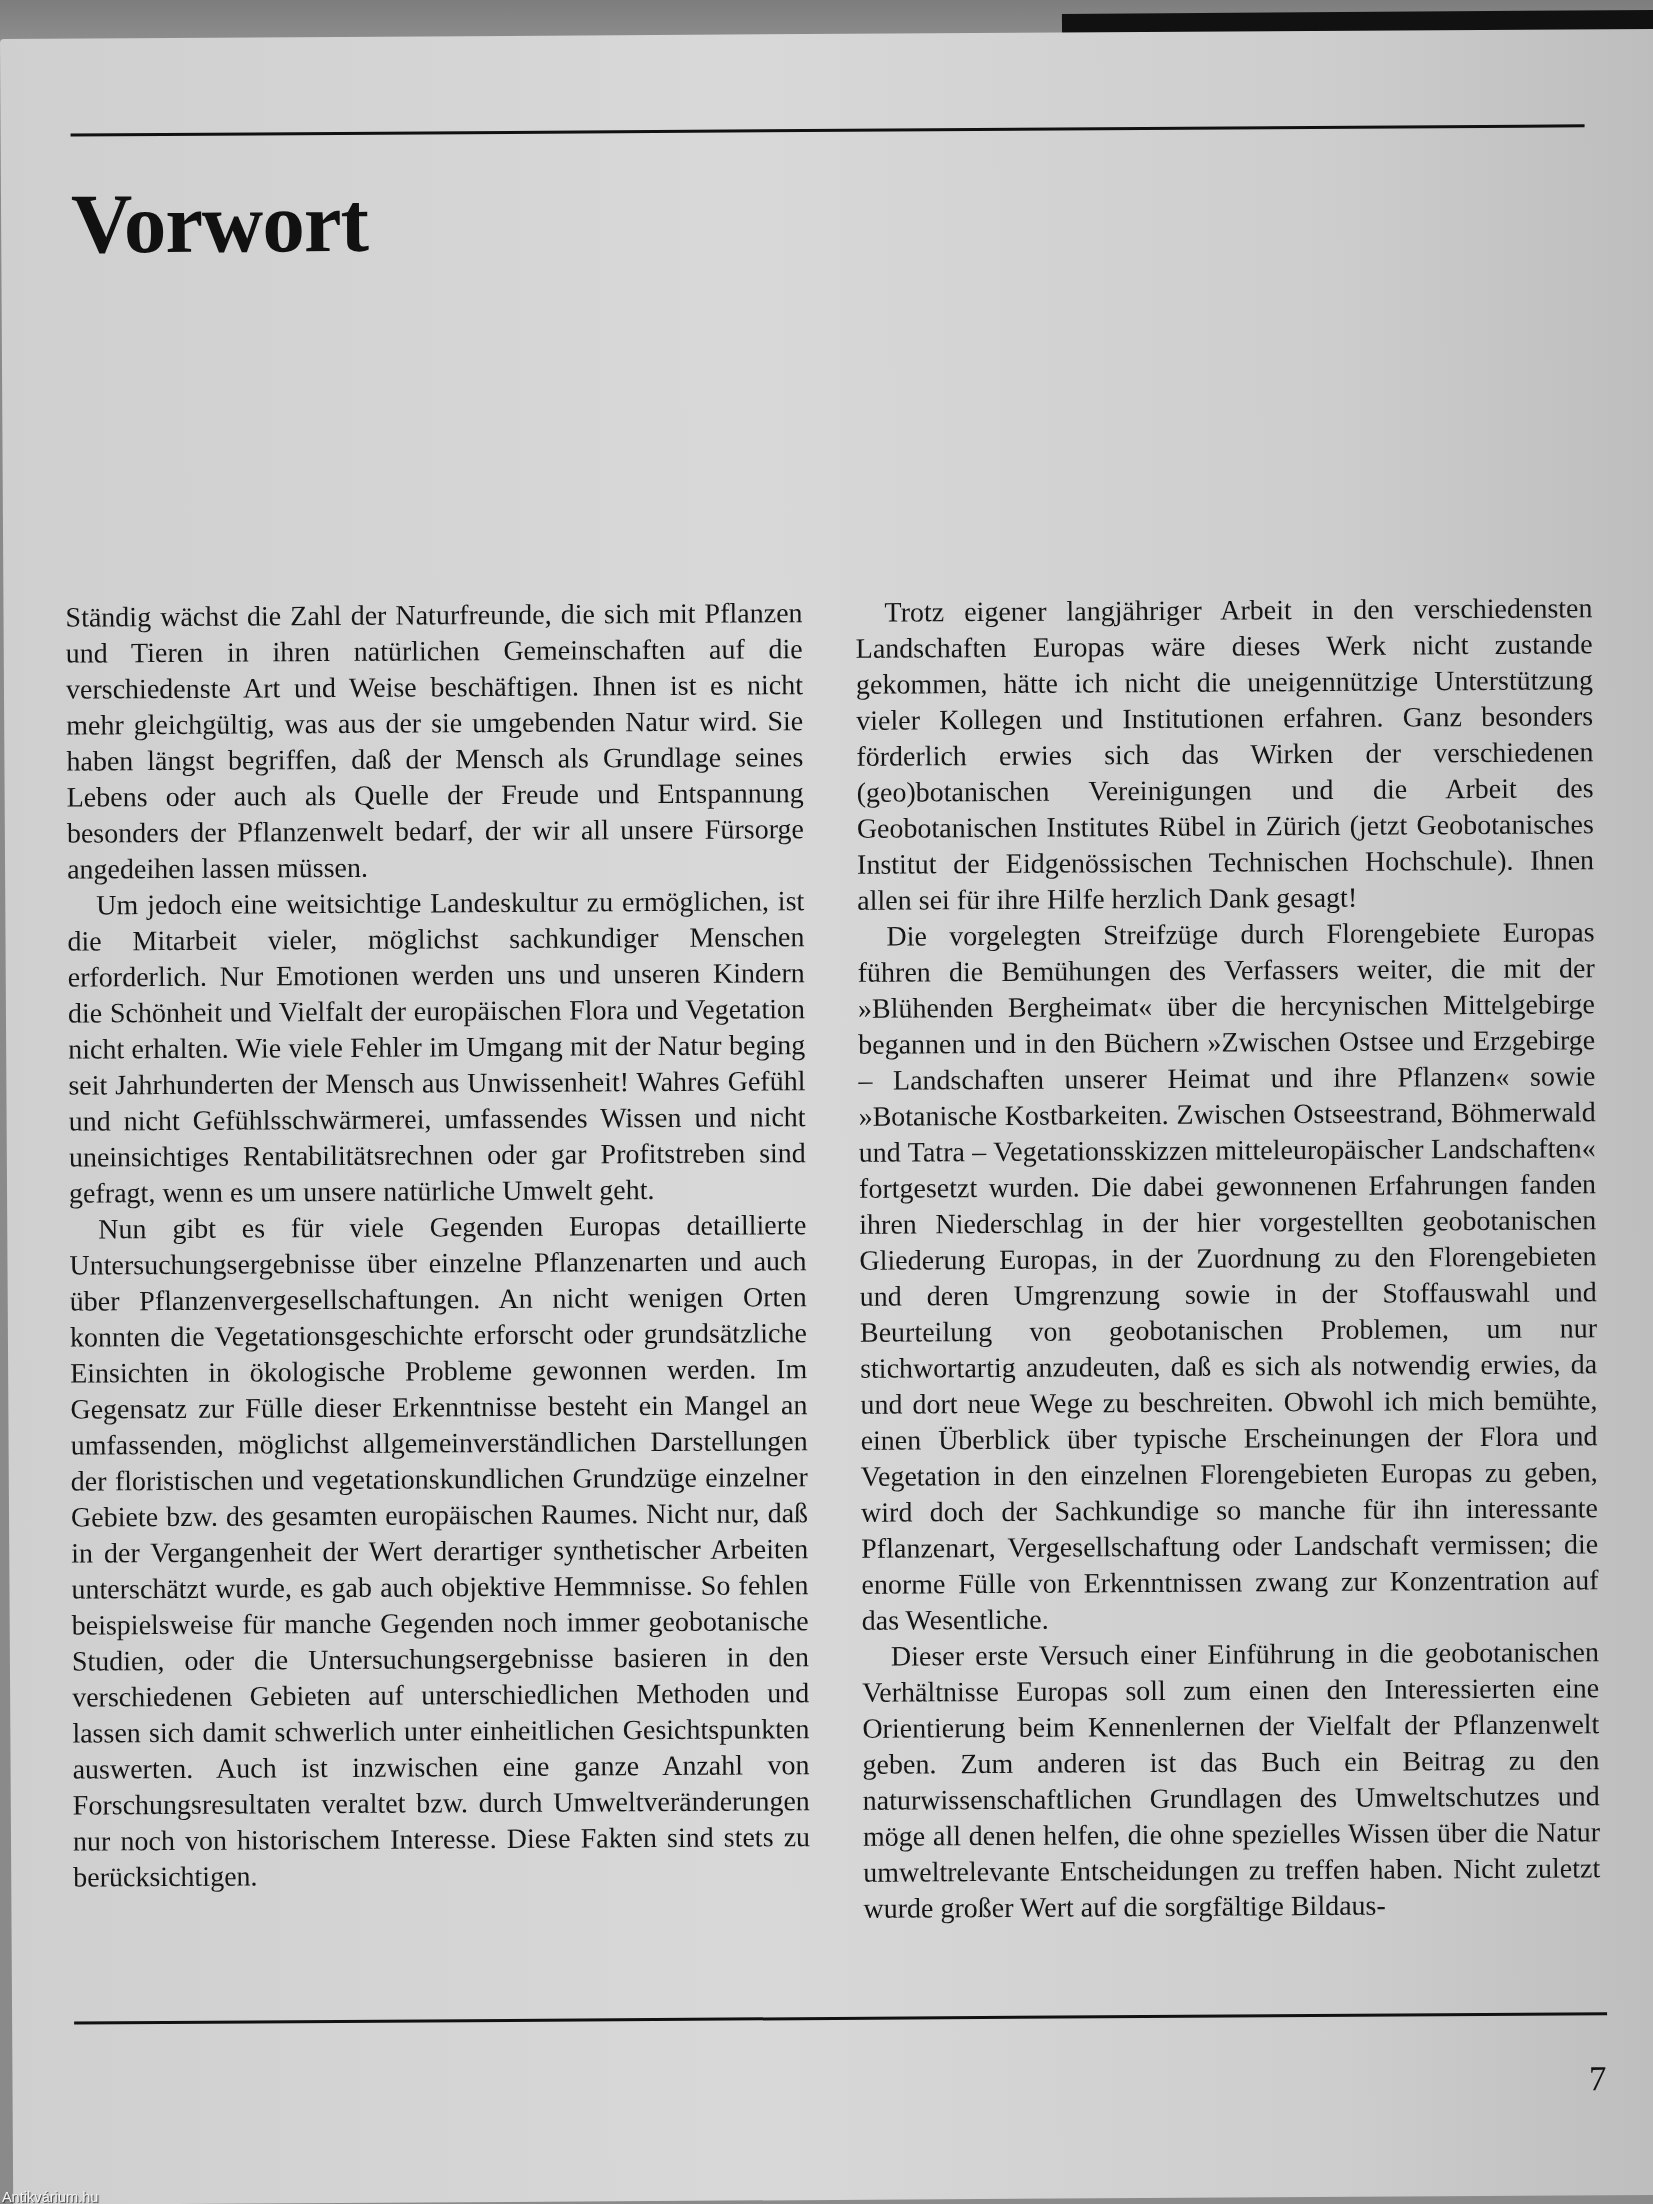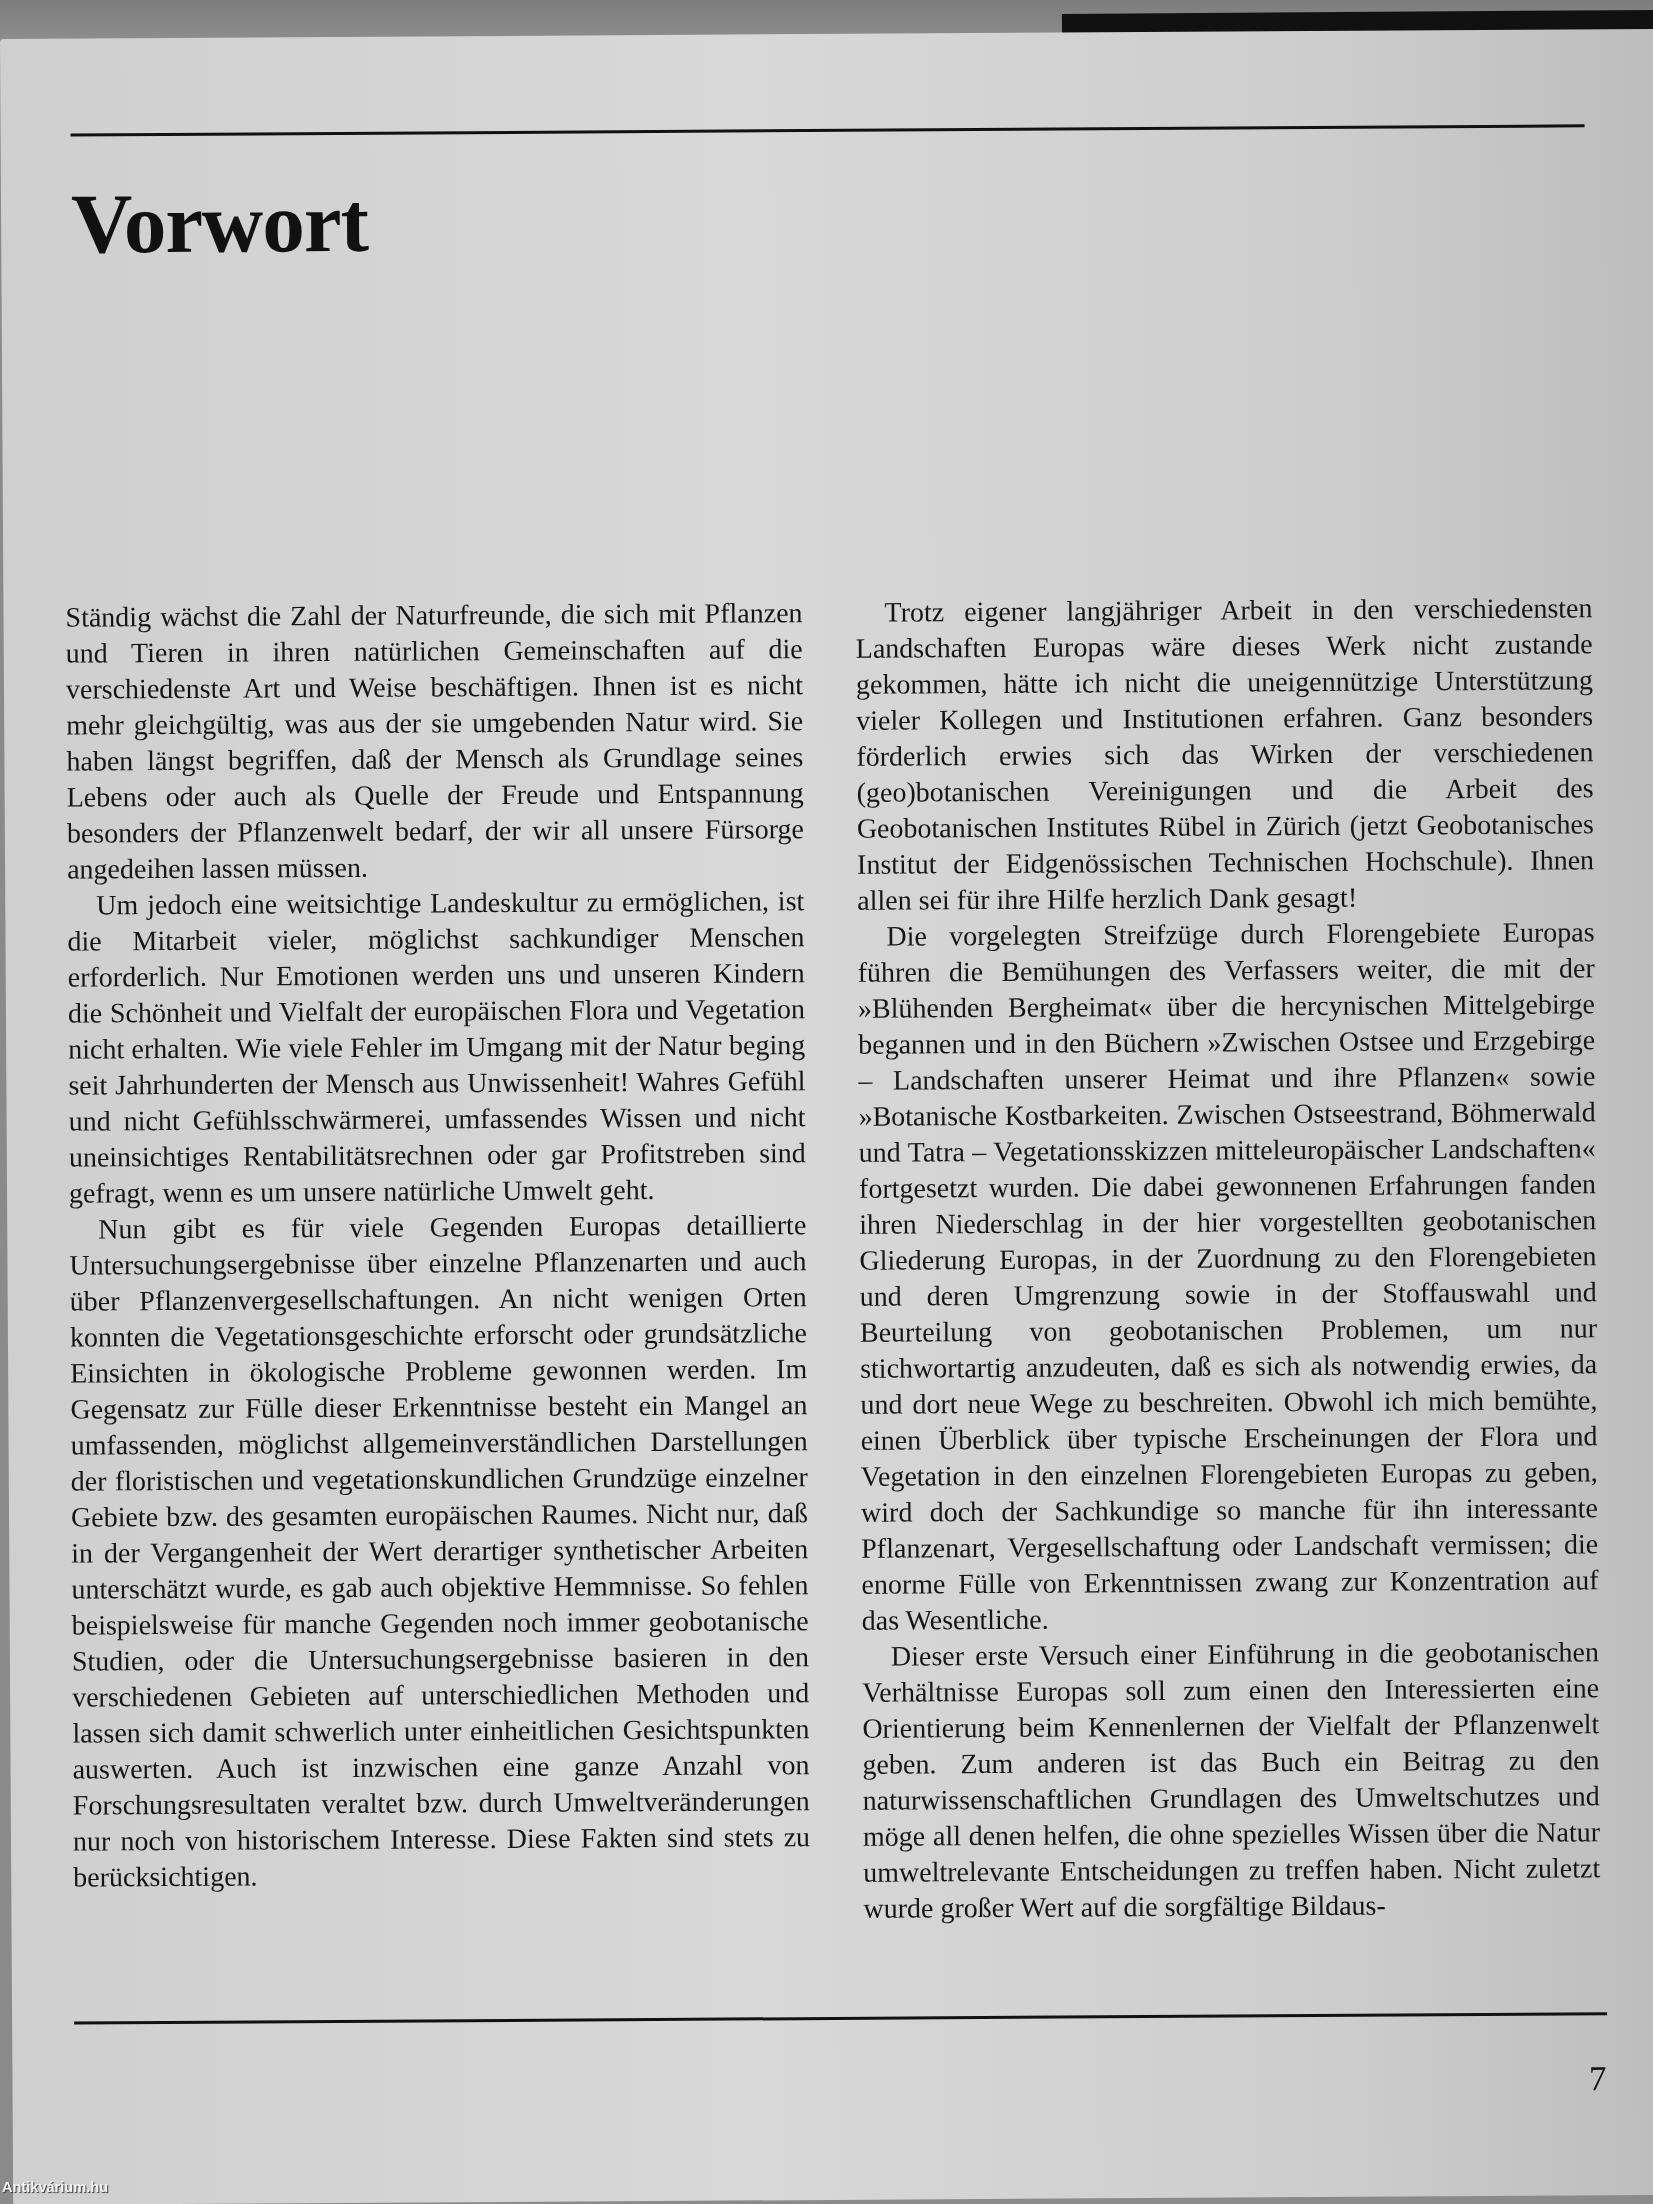--- a/index.html
+++ b/index.html
@@ -41,23 +41,23 @@
   }
   .col-left { left: 62px; }
   .col-right { left: 852px; }
   .column p { margin: 0; text-indent: 29px; }
   .column p.first { text-indent: 0; }
   .page-number {
     position: absolute; right: 60px; top: 2030px;
     font-size: 35px; color: #111;
   }
   .watermark {
-    position: absolute; left: 1.9px; bottom: 10px;
+    position: absolute; left: 1.9px; bottom: 0;
     font-family: "Liberation Sans", "DejaVu Sans", sans-serif;
-    font-size: 14.6px; color: #f4f4f4; font-weight: bold;
+    font-size: 14.6px; color: #f4f4f4; font-weight: normal;
     text-shadow: 1px 1px 1px #333;
   }
 </style>
 </head>
 <body>
 
 <div class="table-top"></div>
 <div class="dark-strip"></div>
 
 <div class="page">

